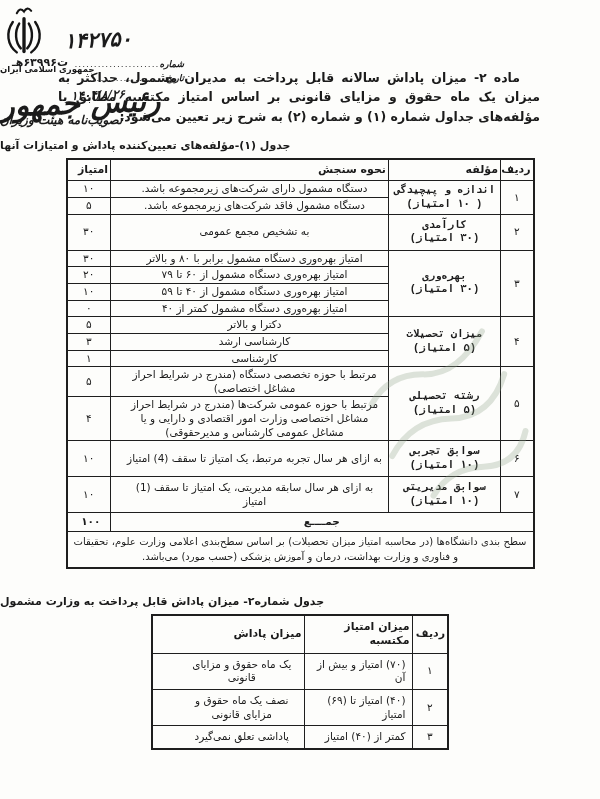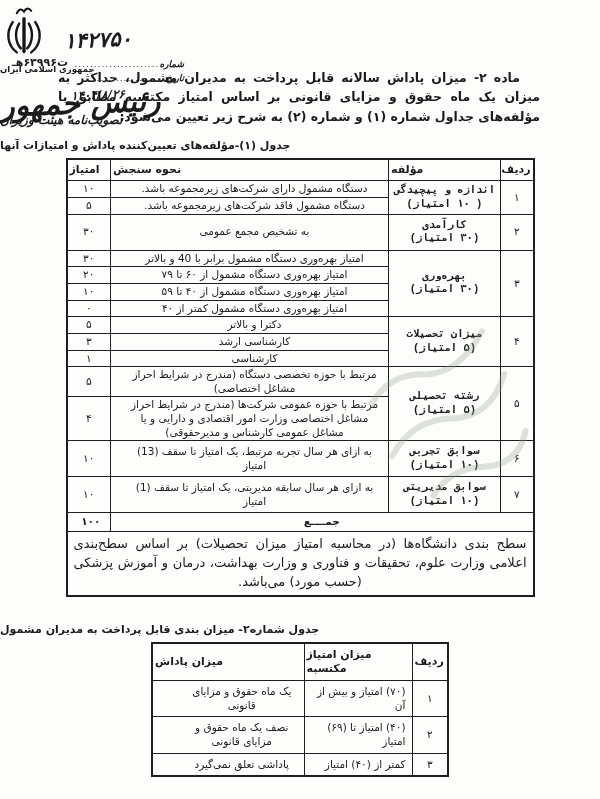--- a/index.html
+++ b/index.html
@@ -26,29 +26,29 @@
   
   .article { margin:68px 60px 0 58px; font-size:12.5px; font-weight:bold; line-height:1.55; text-align:justify; text-indent:20px; }
   
   .tbl-caption { text-align:left; font-size:11px; font-weight:bold; margin-top:13px; }
   table { border-collapse:collapse; table-layout:fixed; margin:6px auto 0; direction:rtl; }
   .t1 { width:467px; }
   .t2 { width:296px; }
   td { border:1px solid #1e1e1e; font-size:10.5px; line-height:1.3; padding:1px 4px; vertical-align:middle; }
   .t1, .t1 td, .t2, .t2 td { border-color:#1e1e1e; }
   table { border:2px solid #141414; }
-  .hdr td { font-weight:bold; text-align:left; font-size:11px; padding:3px 2px; border-bottom-width:1.5px; }
+  .hdr td { font-weight:bold; text-align:right; font-size:11px; padding:3px 2px; border-bottom-width:1.5px; }
   .c-rowno { text-align:center; }
   .c-comp { text-align:center; font-weight:bold;font-family:Liberation Mono, monospace; }
   .c-comp .comp-score { font-weight:bold; }
   .c-method { text-align:center;padding-left:14px; }
   .c-score { text-align:center; }
   .total-label { text-align:center; font-weight:bold; padding:2px; }
   .total-score { text-align:center; font-weight:bold;padding-left:8px; }
-  .footnote td { font-size:13px; text-align:justify; text-align-last:center; padding:3px 6px; line-height:1.45; }
+  .footnote td { font-size:10px; text-align:justify; text-align-last:center; padding:3px 6px; line-height:1.45; }
   .t2 td { padding:4px 6px; }
   .t2 .hdr td { padding:4px 2px; }
   .t2 .c-reward { text-align:center;padding-left:33px; }
   .t2 .c-score2 { text-align:right; }
   .t2-caption { margin-top:26px; }
 </style>
 </head>
 <body>
 
 <div class="page">
@@ -134,21 +134,21 @@
       <td class="c-method">به تشخیص مجمع عمومی</td>
       <td class="c-score">۳۰</td>
     </tr>
 
     <tr>
       <td class="c-rowno" rowspan="4">۳</td>
       <td class="c-comp" rowspan="4">
         <div>بهره‌وری</div>
         <div class="comp-score">(۳۰ امتیاز)</div>
       </td>
-      <td class="c-method">امتیاز بهره‌وری دستگاه مشمول برابر با 40 و بالاتر</td>
+      <td class="c-method">امتیاز بهره‌وری دستگاه مشمول برابر با ۸۰ و بالاتر</td>
       <td class="c-score">۳۰</td>
     </tr>
     <tr>
       <td class="c-method">امتیاز بهره‌وری دستگاه مشمول از ۶۰ تا ۷۹</td>
       <td class="c-score">۲۰</td>
     </tr>
     <tr>
       <td class="c-method">امتیاز بهره‌وری دستگاه مشمول از ۴۰ تا ۵۹</td>
       <td class="c-score">۱۰</td>
     </tr>
@@ -188,21 +188,21 @@
       <td class="c-method">مرتبط با حوزه عمومی شرکت‌ها (مندرج در شرایط احراز مشاغل اختصاصی وزارت امور اقتصادی و دارایی و یا مشاغل عمومی کارشناس و مدیرحقوقی)</td>
       <td class="c-score">۴</td>
     </tr>
 
     <tr style="height:36px">
       <td class="c-rowno">۶</td>
       <td class="c-comp">
         <div>سوابق تجربی</div>
         <div class="comp-score">(۱۰ امتیاز)</div>
       </td>
-      <td class="c-method">به ازای هر سال تجربه مرتبط، یک امتیاز تا سقف (13) امتیاز</td>
+      <td class="c-method">به ازای هر سال تجربه مرتبط، یک امتیاز تا سقف (4) امتیاز</td>
       <td class="c-score">۱۰</td>
     </tr>
 
     <tr style="height:36px">
       <td class="c-rowno">۷</td>
       <td class="c-comp">
         <div>سوابق مدیریتی</div>
         <div class="comp-score">(۱۰ امتیاز)</div>
       </td>
       <td class="c-method">به ازای هر سال سابقه مدیریتی، یک امتیاز تا سقف (1) امتیاز</td>
@@ -213,21 +213,21 @@
       <td class="total-label" colspan="3">جمــــع</td>
       <td class="total-score">۱۰۰</td>
     </tr>
 
     <tr class="footnote">
       <td colspan="4">سطح بندی دانشگاه‌ها (در محاسبه امتیاز میزان تحصیلات) بر اساس سطح‌بندی اعلامی وزارت علوم، تحقیقات و فناوری و وزارت بهداشت، درمان و آموزش پزشکی (حسب مورد) می‌باشد.</td>
     </tr>
   </tbody>
     </table>
 
-  <div class="tbl-caption t2-caption">جدول شماره۲- میزان بندی قابل پرداخت به مدیران مشمول</div>
+  <div class="tbl-caption t2-caption">جدول شماره۲- میزان پاداش قابل پرداخت به وزارت مشمول</div>
   <table class="t2">
     <colgroup>
         <col style="width:36px">
         <col style="width:108px">
         <col style="width:152px">
       </colgroup>
     <tbody>
         <tr class="hdr">
       <td>ردیف</td>
       <td>میزان امتیاز مکتسبه</td>

